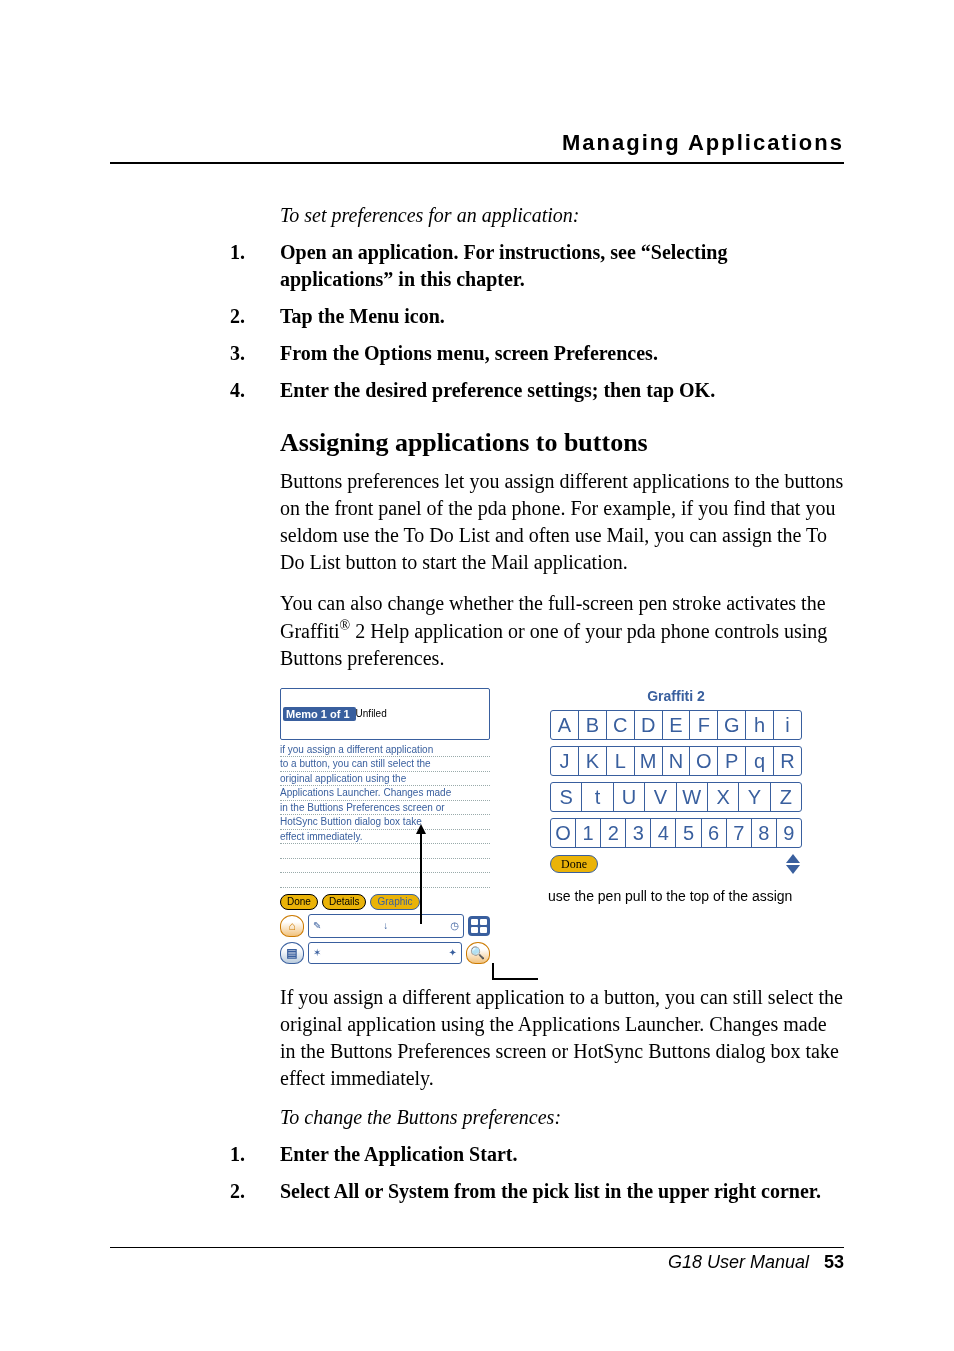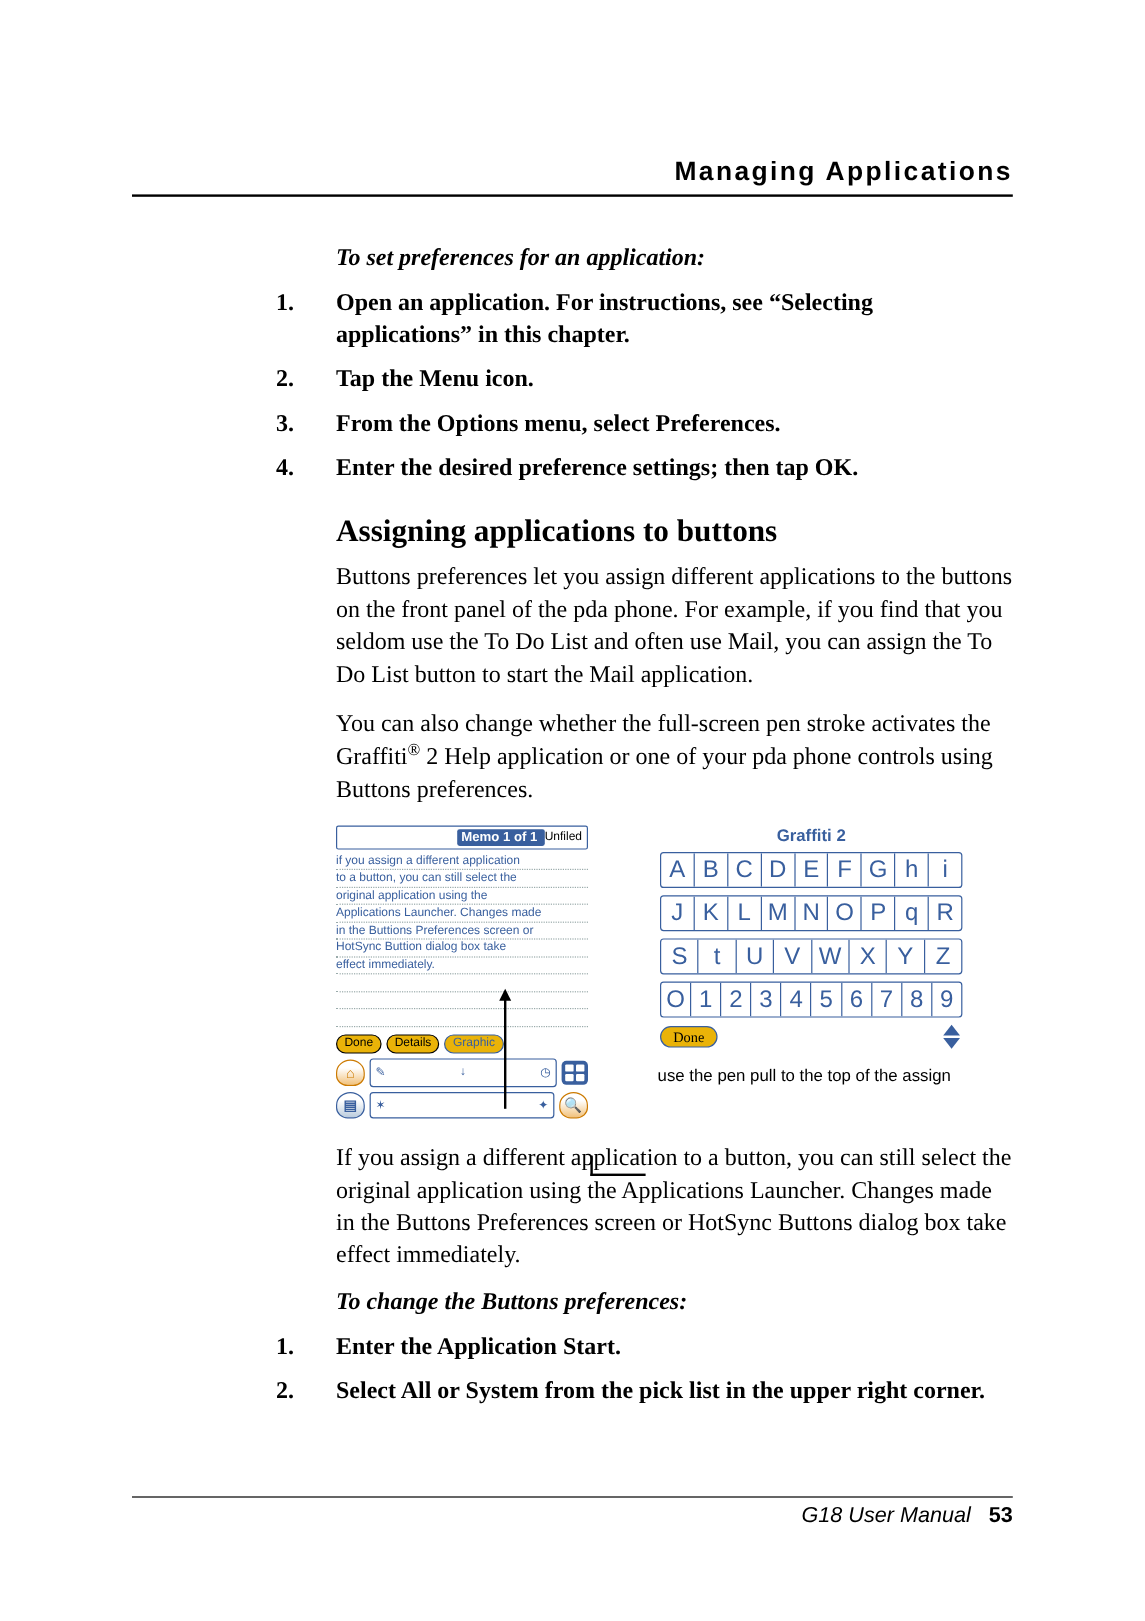--- a/index.html
+++ b/index.html
@@ -35,21 +35,21 @@
   .header-rule {
     border: none;
     border-top: 2px solid #000;
     margin: 6px 0 40px 0;
   }
   .content {
     margin-left: 170px;
   }
   .lead-italic {
     font-style: italic;
-    font-weight: bold;
+    font-weight: normal;
     font-size: 20px;
     margin: 0 0 12px 0;
   }
   ol.steps {
     list-style: none;
     padding: 0;
     margin: 0 0 18px -50px;
     font-weight: bold;
     font-size: 20px;
   }
@@ -86,26 +86,26 @@
   }
   
   .memo {
     width: 210px;
     font-family: Verdana, Geneva, sans-serif;
     font-size: 10px;
     color: #000;
   }
   .memo-title {
     display: flex;
-    justify-content: flex-end;
+    justify-content: flex-start;
     align-items: center;
     border: 1px solid #395f9e;
     border-radius: 2px;
     height: 18px;
-    padding: 0 2px;
+    padding: 16px 2px;
     margin-bottom: 3px;
   }
   .memo-title .left {
     background: #395f9e;
     color: #fff;
     font-weight: bold;
     padding: 1px 6px 1px 3px;
     font-size: 11px;
     border-radius: 2px;
   }
@@ -319,21 +319,21 @@
       <li>
           <span class="num">1.</span>
           <span class="txt">Open an application. For instructions, see “Selecting applications” in this chapter.</span>
         </li>
       <li>
           <span class="num">2.</span>
           <span class="txt">Tap the Menu icon.</span>
         </li>
       <li>
           <span class="num">3.</span>
-          <span class="txt">From the Options menu, select Preferences.</span>
+          <span class="txt">From the Options menu, screen Preferences.</span>
         </li>
       <li>
           <span class="num">4.</span>
           <span class="txt">Enter the desired preference settings; then tap OK.</span>
         </li>
     </ol>
 
     <h2 class="section">Assigning applications to buttons</h2>
 
     <p class="body">Buttons preferences let you assign different applications to the buttons on the front panel of the pda phone. For example, if you find that you seldom use the To Do List and often use Mail, you can assign the To Do List button to start the Mail application.</p>

